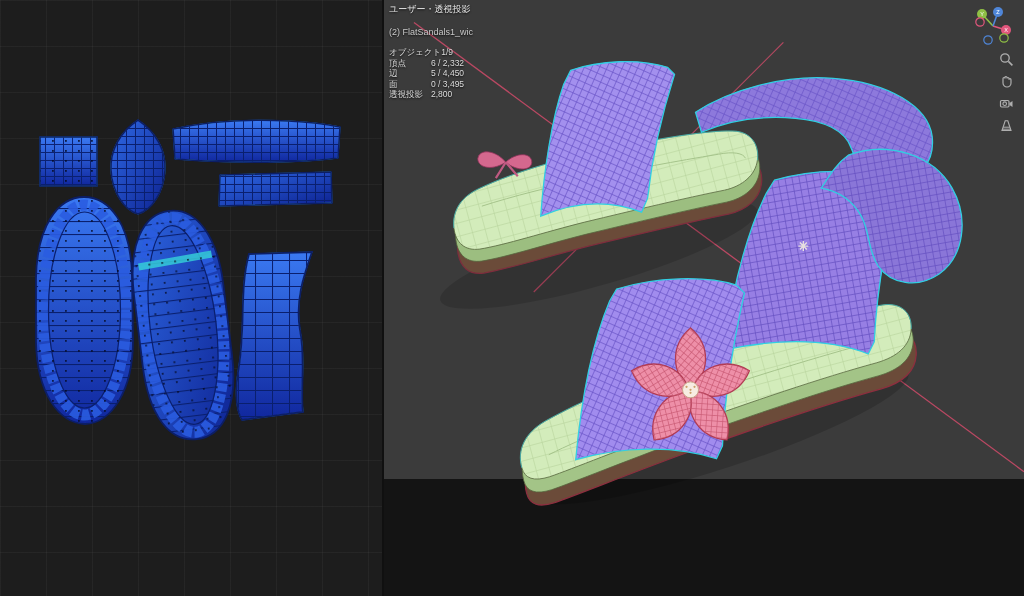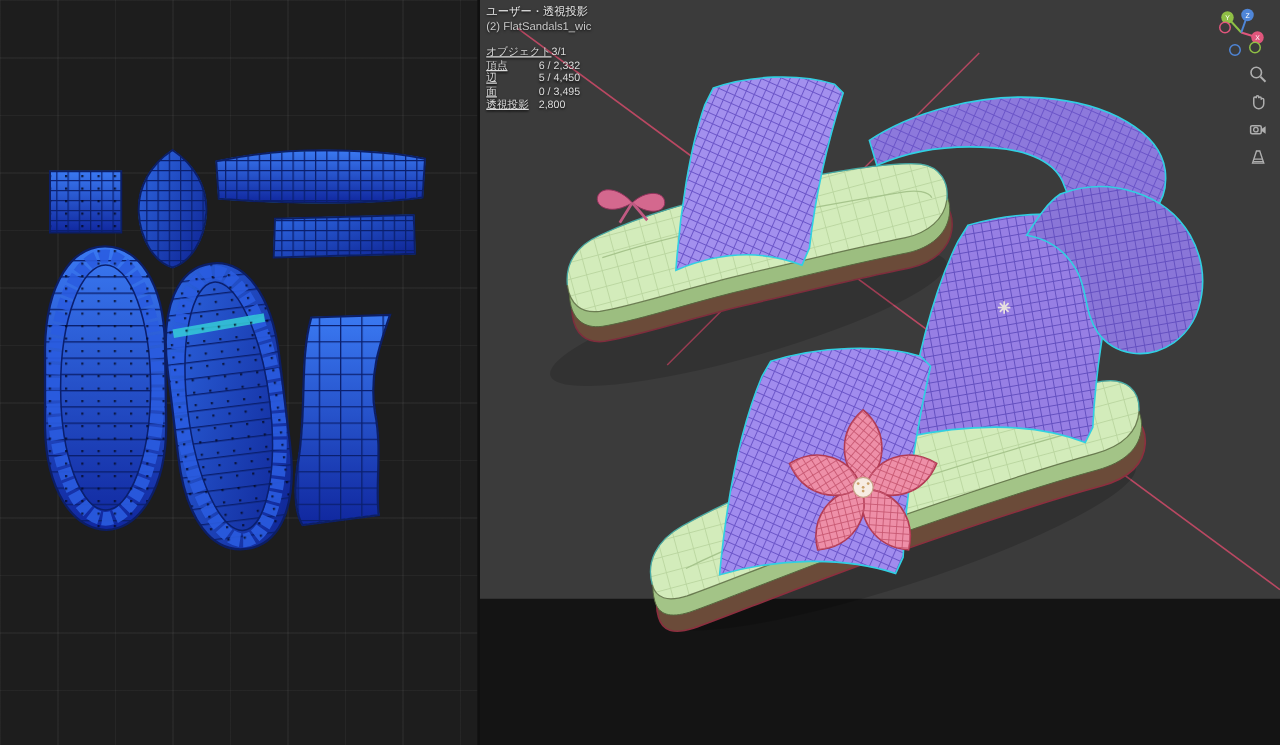--- a/index.html
+++ b/index.html
@@ -7,24 +7,24 @@
   #app{position:relative;width:1024px;height:596px;}
   #uv-panel{position:absolute;left:0;top:0;width:382px;height:596px;background:#1d1d1d;
     background-image:
       repeating-linear-gradient(to right, rgba(255,255,255,.04) 0 1px, transparent 1px 46px),
       repeating-linear-gradient(to bottom, rgba(255,255,255,.04) 0 1px, transparent 1px 46px);}
   #divider{position:absolute;left:382px;top:0;width:2px;height:596px;background:#101010;}
   #vp-panel{position:absolute;left:384px;top:0;width:640px;height:479px;background:#3b3b3b;}
   #scene{position:absolute;left:0;top:0;}
   .vp-overlay{position:absolute;left:5px;top:4px;color:#e9e9e9;font-size:9px;line-height:11px;
     text-shadow:0 1px 2px rgba(0,0,0,.85);pointer-events:none;}
-  .vh2{color:#c9c9c9;margin-top:1px;}
+  .vh2{color:#c9c9c9;margin-top:12px;}
   .stats{margin-top:9px;font-size:8.5px;line-height:10.5px;color:#dcdcdc;}
   .srow{display:flex;white-space:nowrap;}
-  .sl{flex:0 0 42px;overflow:visible;text-decoration:underline;}
+  .sl{flex:0 0 42px;overflow:visible;}
   .sv{}
   #gizmo{position:absolute;top:4px;right:8px;}
   #tools{position:absolute;top:52px;right:10px;display:flex;flex-direction:column;gap:7px;}
   #tools svg{opacity:.78;}
 </style>
 </head>
 <body>
 
 <div id="app">
 
@@ -213,21 +213,21 @@
         </g>
       </g>
     </svg>
 
     <div class="vp-overlay">
       <div class="vh1">ユーザー・透視投影</div>
       <div class="vh2">(2) FlatSandals1_wic</div>
       <div class="stats">
         <div class="srow">
           <span class="sl">オブジェクト</span>
-          <span class="sv">3/1</span>
+          <span class="sv">1/9</span>
         </div>
         <div class="srow">
           <span class="sl">頂点</span>
           <span class="sv">6 / 2,332</span>
         </div>
         <div class="srow">
           <span class="sl">辺</span>
           <span class="sv">5 / 4,450</span>
         </div>
         <div class="srow">

